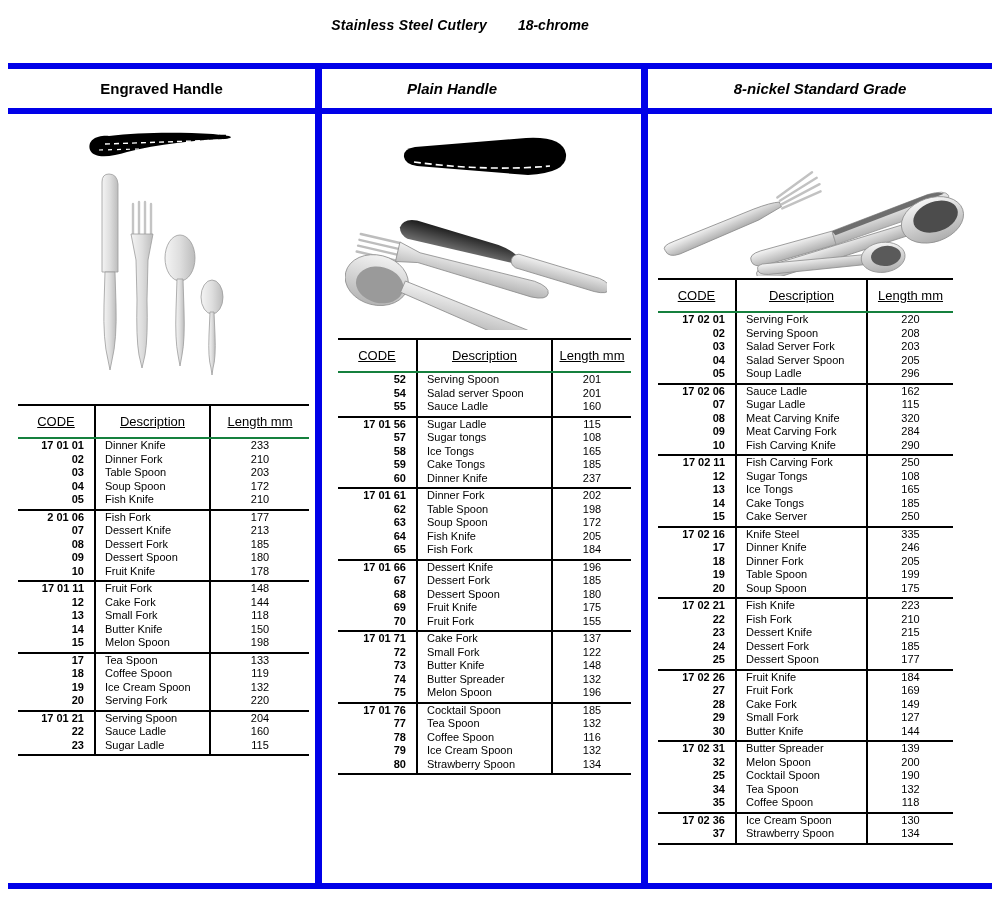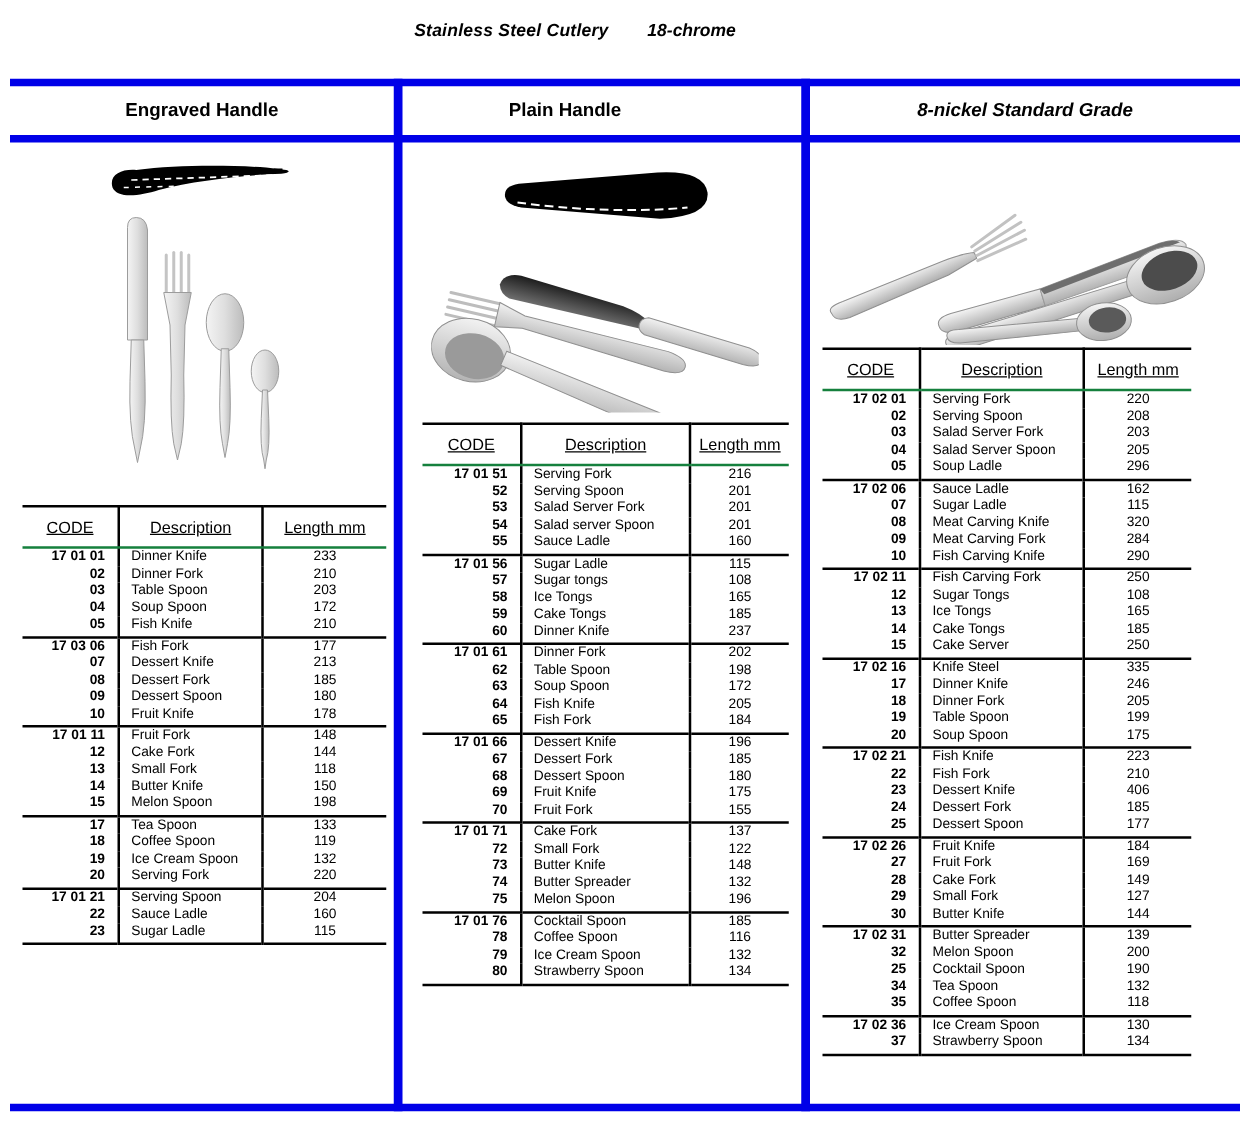--- a/index.html
+++ b/index.html
@@ -17,21 +17,21 @@
   .hrule.mid{top:108px;}
   .hrule.bottom{top:883px;}
   .vrule{position:absolute;top:63px;width:7px;height:826px;background:#0000E8;}
   .vrule.v1{left:315px;}
   .vrule.v2{left:641px;}
 
   
   .band-cell{position:absolute;top:69px;height:39px;line-height:39px;text-align:center;
              font-weight:bold;font-size:15px;color:#000;}
   .band-cell.c1{left:8px;width:307px;}
-  .band-cell.c2{left:322px;width:260px;}
+  .band-cell.c2{left:322px;width:260px;font-style:italic;}
   .band-cell.c3{left:648px;width:344px;font-style:italic;}
 
   
   .img{position:absolute;}
 
   
   table.cat{position:absolute;border-collapse:collapse;table-layout:fixed;
             font-size:11px;color:#000;}
   table.cat.t1{left:18px;top:404px;width:291px;}
   table.cat.t2{left:338px;top:338px;width:293px;}
@@ -218,21 +218,21 @@
           <td class="len">172</td>
         </tr>
         <tr>
           <td class="code">05</td>
           <td class="desc">Fish Knife</td>
           <td class="len">210</td>
         </tr>
       </tbody>
       <tbody>
         <tr>
-          <td class="code">17 03 06</td>
+          <td class="code">2 01 06</td>
           <td class="desc">Fish Fork</td>
           <td class="len">177</td>
         </tr>
         <tr>
           <td class="code">07</td>
           <td class="desc">Dessert Knife</td>
           <td class="len">213</td>
         </tr>
         <tr>
           <td class="code">08</td>
@@ -326,35 +326,25 @@
       </colgroup>
     <thead>
       <tr>
         <td class="code" style="font-weight:normal;text-align:center;padding-right:0">CODE</td>
         <td class="desc" style="text-align:center;padding-left:0">Description</td>
         <td class="len">Length mm</td>
       </tr>
     </thead>
   <tbody>
         <tr>
-          <td class="code">17 01 51</td>
-          <td class="desc">Serving Fork</td>
-          <td class="len">216</td>
-        </tr>
-        <tr>
           <td class="code">52</td>
           <td class="desc">Serving Spoon</td>
           <td class="len">201</td>
         </tr>
         <tr>
-          <td class="code">53</td>
-          <td class="desc">Salad Server Fork</td>
-          <td class="len">201</td>
-        </tr>
-        <tr>
           <td class="code">54</td>
           <td class="desc">Salad server Spoon</td>
           <td class="len">201</td>
         </tr>
         <tr>
           <td class="code">55</td>
           <td class="desc">Sauce Ladle</td>
           <td class="len">160</td>
         </tr>
       </tbody>
@@ -464,20 +454,25 @@
           <td class="code">75</td>
           <td class="desc">Melon Spoon</td>
           <td class="len">196</td>
         </tr>
       </tbody>
       <tbody>
         <tr>
           <td class="code">17 01 76</td>
           <td class="desc">Cocktail Spoon</td>
           <td class="len">185</td>
+        </tr>
+        <tr>
+          <td class="code">77</td>
+          <td class="desc">Tea Spoon</td>
+          <td class="len">132</td>
         </tr>
         <tr>
           <td class="code">78</td>
           <td class="desc">Coffee Spoon</td>
           <td class="len">116</td>
         </tr>
         <tr>
           <td class="code">79</td>
           <td class="desc">Ice Cream Spoon</td>
           <td class="len">132</td>
@@ -618,21 +613,21 @@
           <td class="len">223</td>
         </tr>
         <tr>
           <td class="code">22</td>
           <td class="desc">Fish Fork</td>
           <td class="len">210</td>
         </tr>
         <tr>
           <td class="code">23</td>
           <td class="desc">Dessert Knife</td>
-          <td class="len">406</td>
+          <td class="len">215</td>
         </tr>
         <tr>
           <td class="code">24</td>
           <td class="desc">Dessert Fork</td>
           <td class="len">185</td>
         </tr>
         <tr>
           <td class="code">25</td>
           <td class="desc">Dessert Spoon</td>
           <td class="len">177</td>

